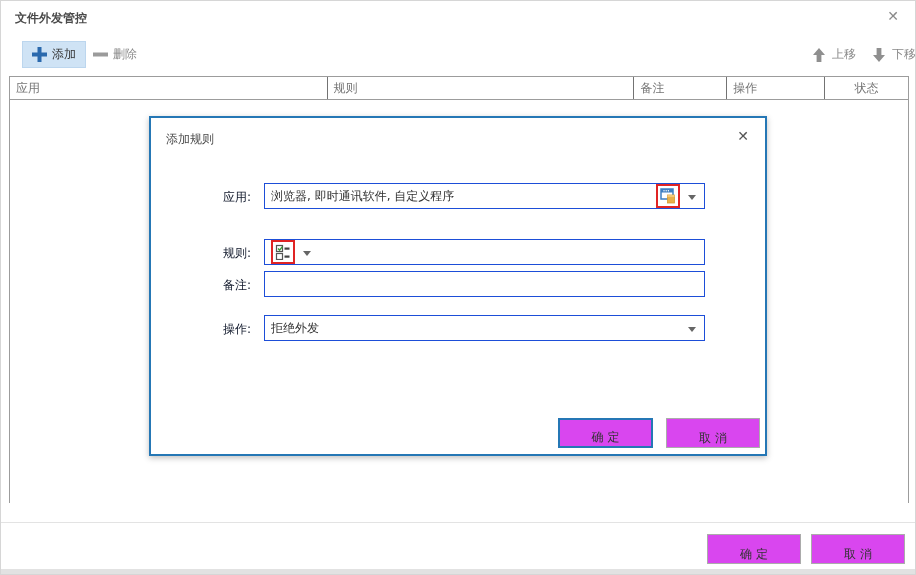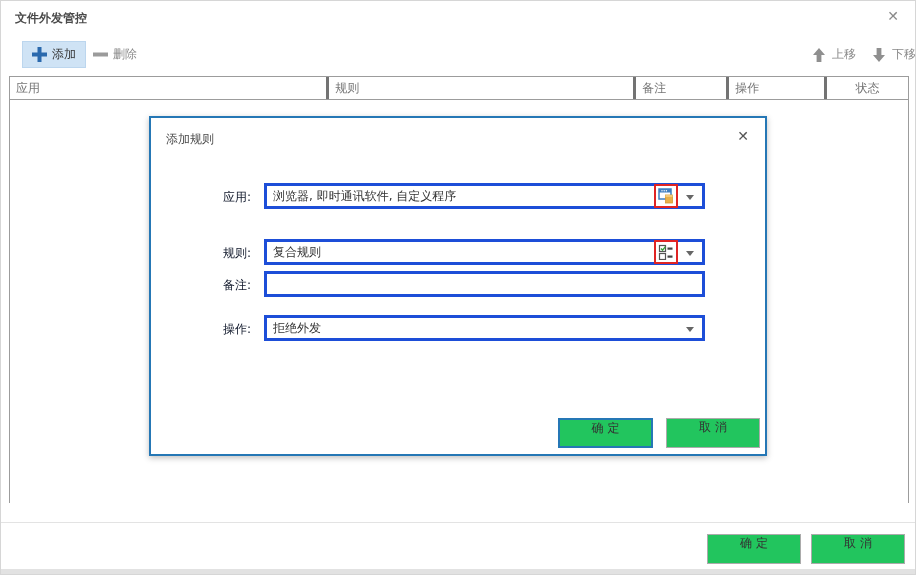--- a/index.html
+++ b/index.html
@@ -24,48 +24,48 @@
             height:27px; padding:0 9px; color:#333; }
   .tb-add { left:8px; background:#cfe3f5; border:1px solid #bcd6ee; }
   .tb-del { left:70px; color:#8a8a8a; }
   .tb-up  { right:68px; color:#8a8a8a; padding:0 4px; }
   .tb-down{ right:8px;  color:#8a8a8a; padding:0 4px; }
   .tb-btn svg { display:block; }
 
   .grid { position:absolute; left:8px; top:75px; width:900px; height:427px;
           border:1px solid #9c9c9c; }
   .grid-header { display:flex; height:23px; border-bottom:1px solid #9c9c9c; color:#757575; }
-  .gh-cell { padding:3px 0 0 6px; border-left:3px solid #737373; overflow:hidden; white-space:nowrap; }
+  .gh-cell { padding:3px 0 0 6px; border-left:1px solid #737373; overflow:hidden; white-space:nowrap; }
   .gh-cell:first-child { border-left:none; }
   .col-app   { width:335px; }
   .col-rule  { width:294px; }
   .col-note  { width:98px;margin-left:29px; }
   .col-op    { width:84px; }
   .col-status{ width:89px; text-align:center; padding-left:0;margin-left:18px; }
   .grid-body { height:403px; background:#fff; }
 
   .footer-sep { position:absolute; left:0; top:521px; width:100%; border-top:1px solid #e3e3e3; }
-  .btn { display:flex; align-items:flex-start; justify-content:center;
-         background:#22c55e; border:1px solid #ababab; color:#333; cursor:default; }
+  .btn { display:flex; align-items:flex-end; justify-content:center;
+         background:#d946ef; border:1px solid #ababab; color:#333; cursor:default; }
   .footer-ok     { position:absolute; left:706px; top:533px; width:94px; height:30px; }
   .footer-cancel { position:absolute; left:810px; top:533px; width:94px; height:30px; }
   .bottom-strip { position:absolute; left:0; bottom:0; width:100%; height:5px; background:#e2e2e2; }
 
   
   .modal { position:absolute; left:148px; top:115px; width:618px; height:340px;
            background:#fff; border:2px solid #2577b5;
            box-shadow:0 2px 6px rgba(0,0,0,0.25); }
   .modal-title { position:absolute; left:15px; top:13px; color:#4a4a4a; }
   .modal-close { position:absolute; right:16px; top:10px; color:#555; font-size:14px; cursor:default; }
 
   .field-row { position:absolute; left:0; width:100%; height:26px; }
   .row-1 { top:65px; } .row-2 { top:109px;margin-top:12px; } .row-3 { top:153px; } .row-4 { top:197px; }
   .field-label { position:absolute; left:0; top:6px; width:100px; text-align:right; color:#0f172a; }
   .field-box { position:absolute; left:113px; top:0; width:441px; height:26px;
-               border:3px solid #1d4ed8; background:#fff;
+               border:1px solid #1d4ed8; background:#fff;
                display:flex; align-items:center; padding:0 6px; }
   .field-text { flex:1 1 auto; overflow:hidden; white-space:nowrap; }
   .field-input { flex:1 1 auto; border:none; outline:none; font:inherit; color:#333;
                  height:22px; background:transparent; }
   .icon-red-frame { flex:0 0 auto; width:24px; height:24px; border:2px solid #e02424;
                     display:flex; align-items:center; justify-content:center;
                     background:#fff; margin-right:6px; }
   .caret { flex:0 0 auto; width:0; height:0; border-left:4px solid transparent;
            border-right:4px solid transparent; border-top:5px solid #666; margin:2px 2px 0 2px; }
 
@@ -155,21 +155,20 @@
           <rect x="7.5" y="7" width="7" height="2" fill="#f2c978"></rect>
         </svg>
       </span>
       <span class="caret"></span>
     </div>
   </div>
 
   <div class="field-row row-2">
     <span class="field-label">规则:</span>
     <div class="field-box">
-      <span class="field-text">复合规则</span>
       <span class="icon-red-frame">
         <svg width="16" height="16" viewBox="0 0 16 16">
           <rect x="1.5" y="1.5" width="6" height="6" fill="#fff" stroke="#555" stroke-width="1.2"></rect>
           <path d="M3 4.5l1.6 1.6L7.4 2.6" fill="none" stroke="#3aa13a" stroke-width="1.4"></path>
           <rect x="1.5" y="9.5" width="6" height="6" fill="#fff" stroke="#555" stroke-width="1.2"></rect>
           <rect x="9.5" y="3.5" width="5" height="2.2" fill="#444"></rect>
           <rect x="9.5" y="11.5" width="5" height="2.2" fill="#444"></rect>
         </svg>
       </span>
       <span class="caret"></span>

